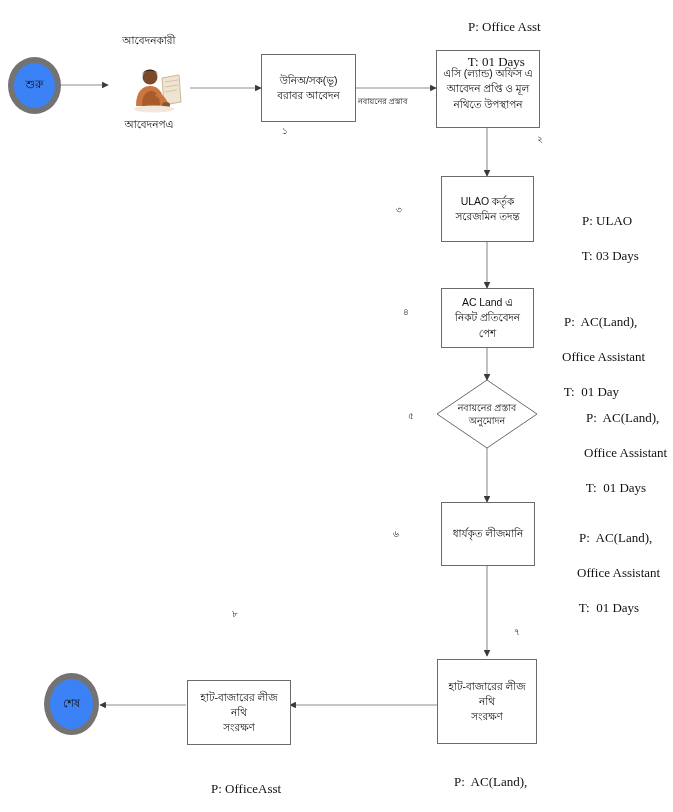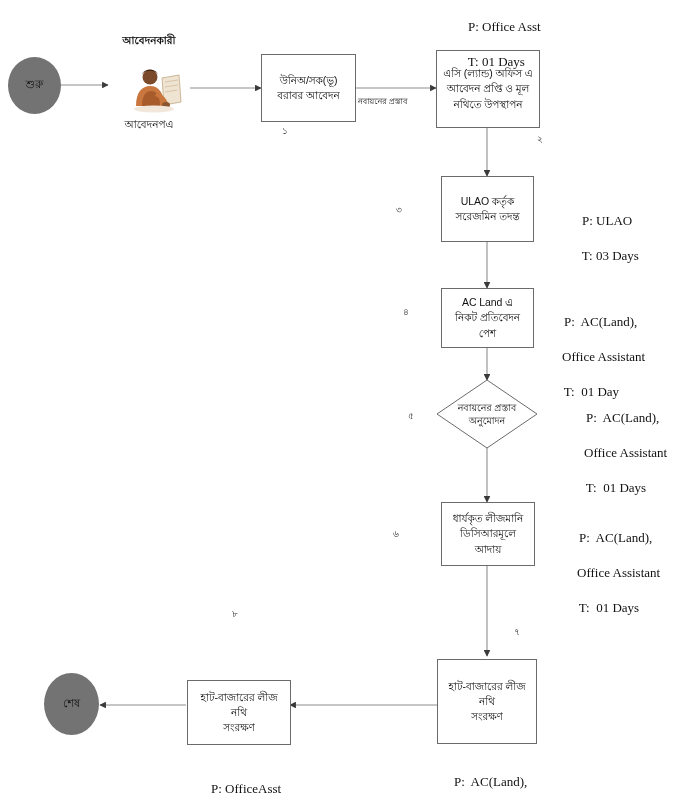--- a/index.html
+++ b/index.html
@@ -32,23 +32,23 @@
   }
   .proc .txt {
     font-family: "Liberation Sans", "DejaVu Sans", sans-serif;
     font-size: 10.5px;
     line-height: 1.45;
     letter-spacing: -0.1px;
     color: #111;
     padding: 0 4px;
   }
   .terminal {
-    border: 4px solid #737373;
+    border: 6px solid #737373;
     border-radius: 50%;
-    background: #737373;
+    background: #3b82f6;
     justify-content: center;
   }
   .terminal .txt {
     font-family: "Liberation Sans", "DejaVu Sans", sans-serif;
     font-size: 11px;
     color: #111;
   }
   .diamond-wrap {
     position: absolute;
   }
@@ -143,21 +143,21 @@
 
     <line x1="186" y1="705" x2="100" y2="705" stroke="#8d8d8d" stroke-width="1.1" marker-end="url(#arrow)"></line>
 
     <polygon points="487,380 537,414 487,448 437,414" fill="#ffffff" stroke="#6b6b6b" stroke-width="1"></polygon>
   </svg>
 
   <div class="node terminal" style="left:8px; top:57px; width:53px; height:57px;">
     <span class="txt">শুরু</span>
   </div>
 
-  <div class="figcap" style="left:108px; top:33px; width:82px;font-weight:bold;">আবেদনকারী</div>
+  <div class="figcap" style="left:108px; top:33px; width:82px;">আবেদনকারী</div>
 
   <div class="applicant" style="left:126px; top:62px; width:62px; height:52px;">
     <svg viewBox="0 0 62 52" width="62" height="52">
 
       <path d="M36 16 L53 13 L55 40 L38 43 Z" fill="#efe4d2" stroke="#c2a882" stroke-width="0.8"></path>
       <path d="M39 20 L52 18" stroke="#cdb494" stroke-width="0.7"></path>
       <path d="M39 25 L52 23" stroke="#cdb494" stroke-width="0.7"></path>
       <path d="M39 30 L51 28" stroke="#cdb494" stroke-width="0.7"></path>
 
       <path d="M10 44 C10 30 16 24 24 24 C33 24 38 31 38 44 Z" fill="#c9773f"></path>
@@ -236,21 +236,20 @@
   <div class="stepnum" style="left:408px; top:409px;">৫</div>
   <div class="annot" style="left:573px; top:391px;">
     <span>P:  AC(Land),</span>
     <span class="ind">Office Assistant</span>
     <span>T:  01 Days</span>
   </div>
 
   <div class="node proc" style="left:441px; top:502px; width:94px; height:64px;">
     <div class="txt">
       <div>ধার্যকৃত লীজমানি</div>
-      <div>ডিসিআরমূলে আদায়</div>
     </div>
   </div>
   <div class="stepnum" style="left:393px; top:527px;">৬</div>
   <div class="annot" style="left:566px; top:511px;">
     <span>P:  AC(Land),</span>
     <span class="ind">Office Assistant</span>
     <span>T:  01 Days</span>
   </div>
 
   <div class="node proc" style="left:437px; top:659px; width:100px; height:85px;">

